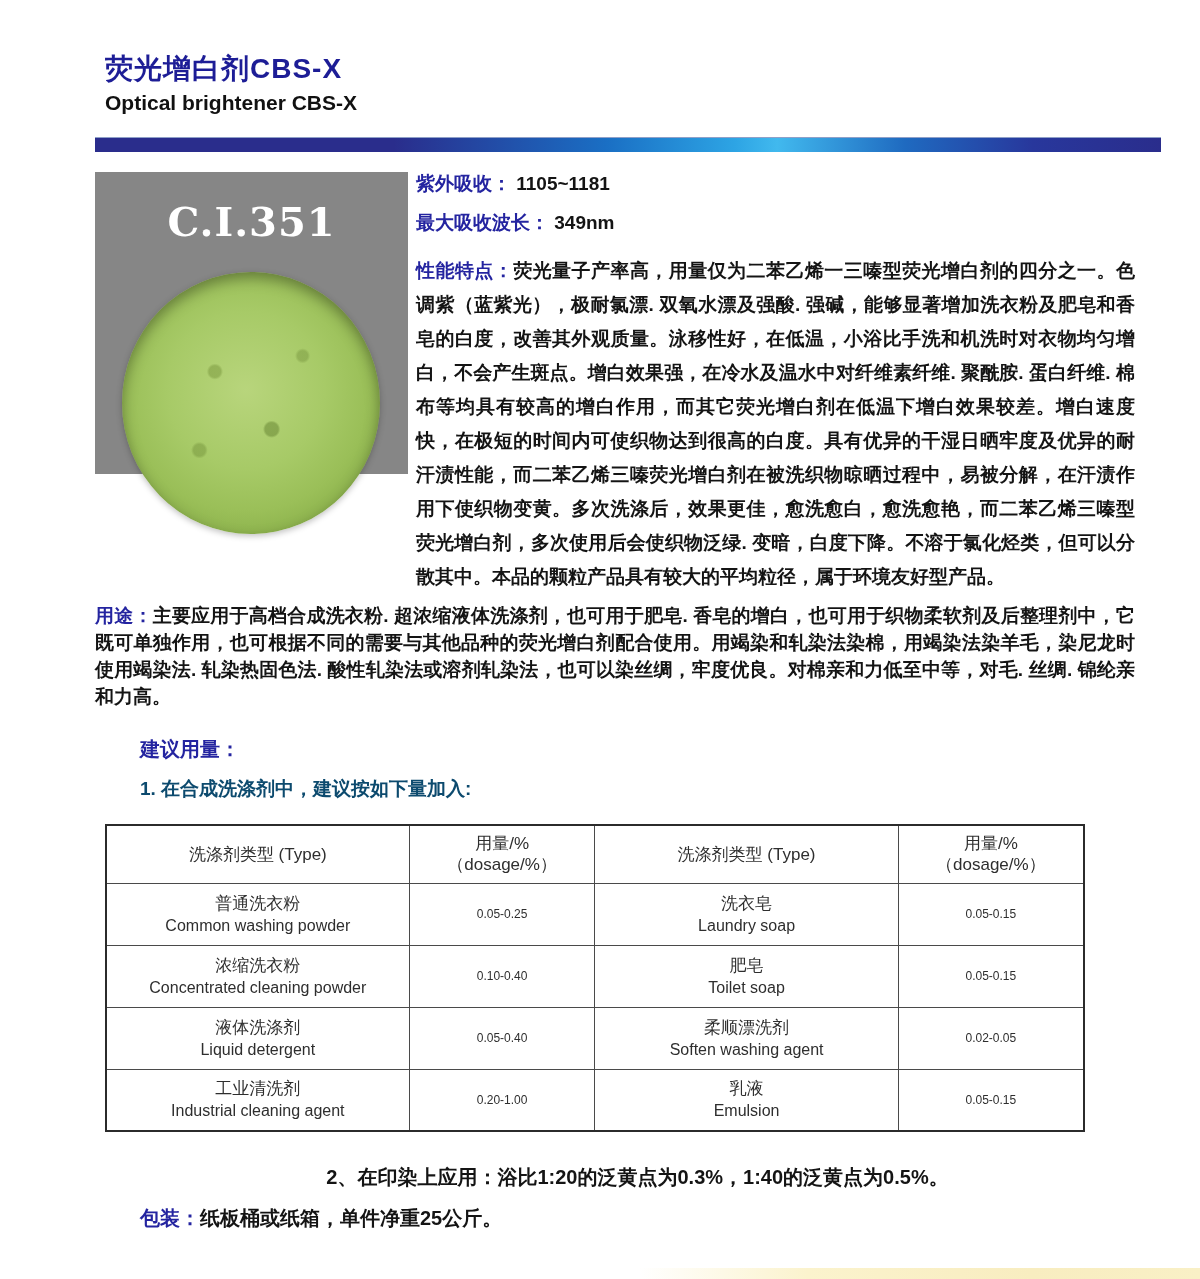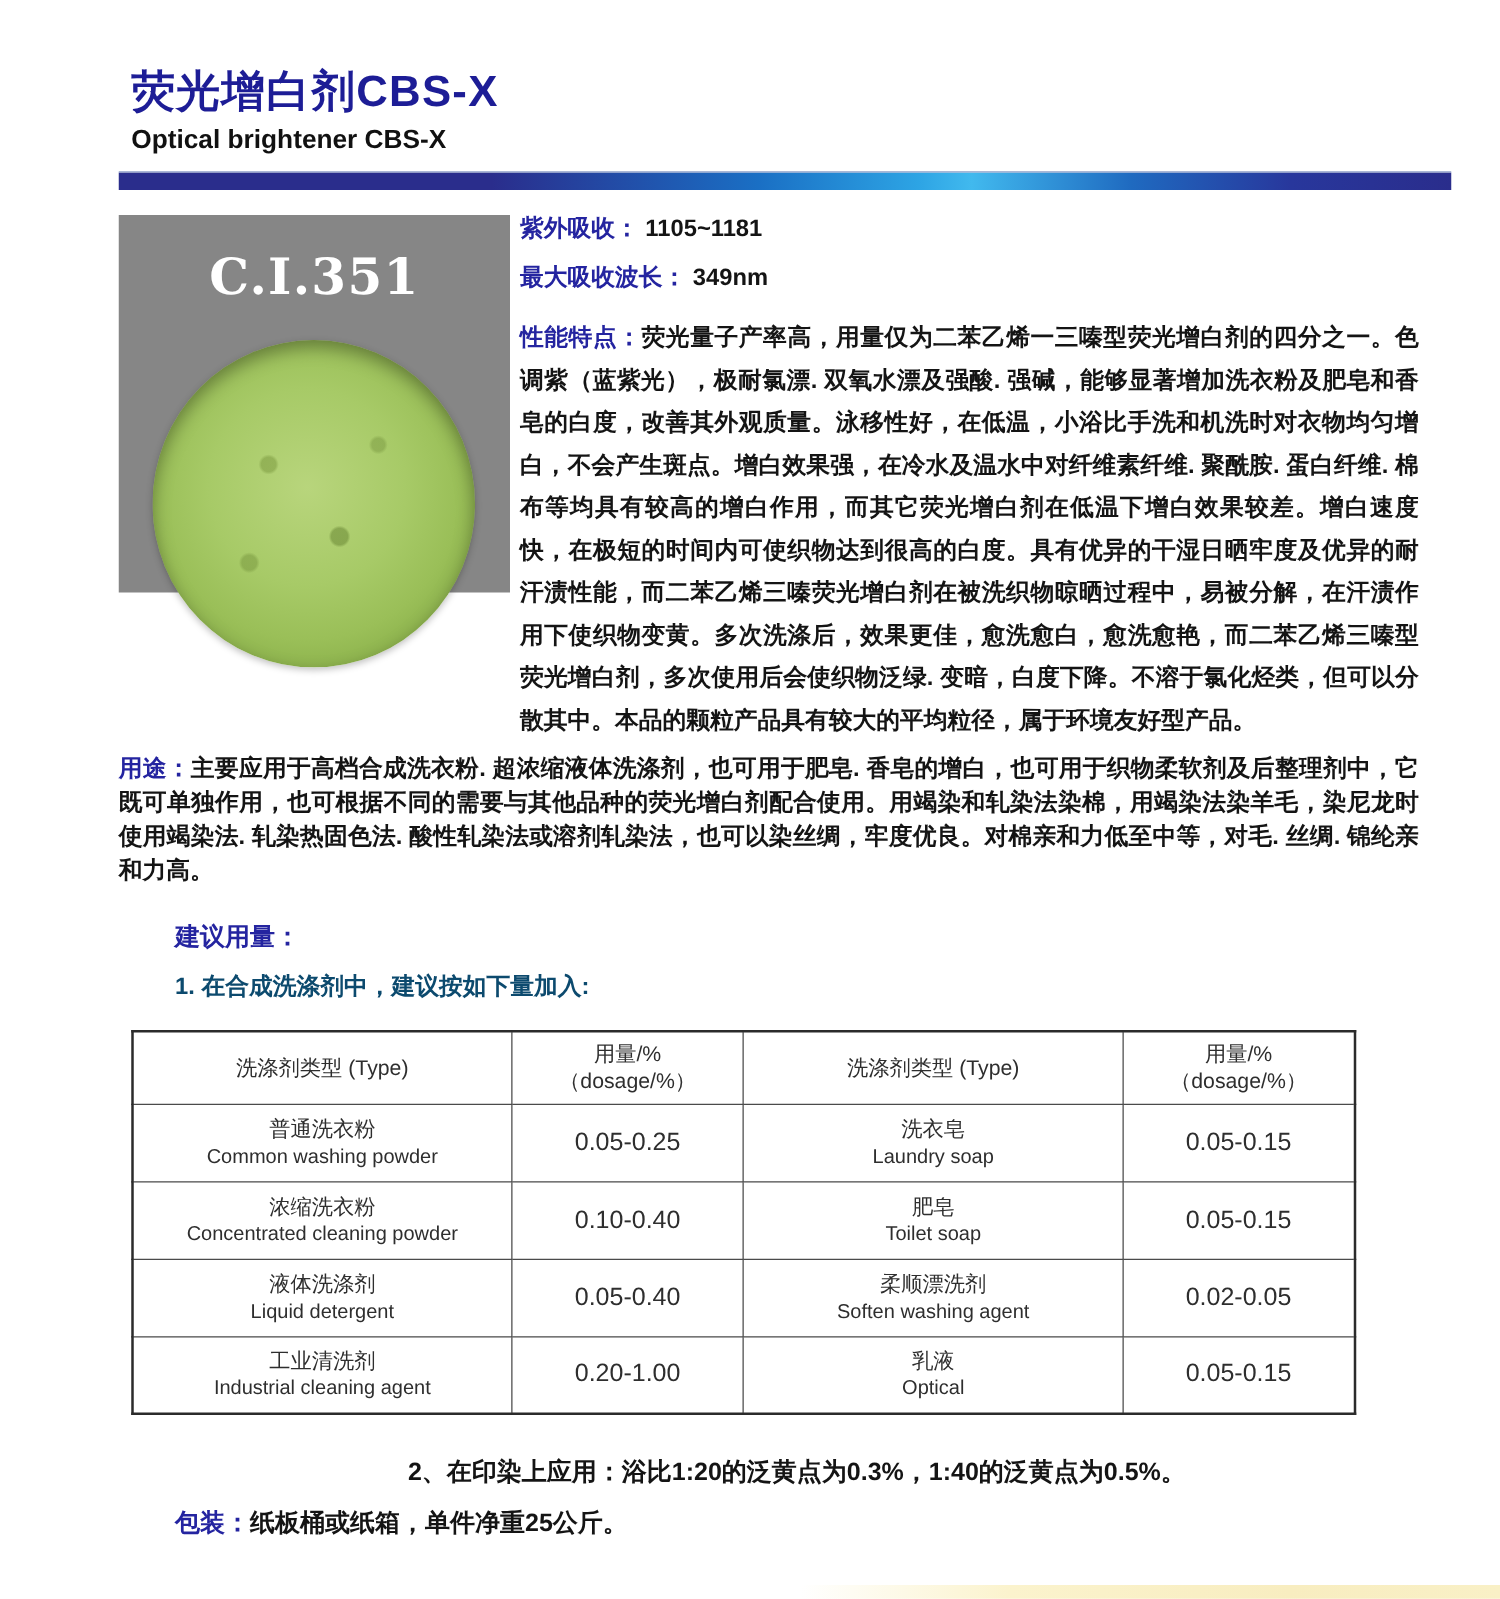--- a/index.html
+++ b/index.html
@@ -8,21 +8,21 @@
     position: relative;
     width: 1200px; height: 1279px;
     background: #ffffff;
     font-family: "Liberation Sans", "DejaVu Sans", sans-serif;
     color: #141414;
     overflow: hidden;
   }
   
   .header { position: absolute; left: 105px; top: 50px; }
   .title {
-    font-size: 35px; font-weight: bold; color: #1d1d96; letter-spacing: 1px;
+    font-size: 28px; font-weight: bold; color: #1d1d96; letter-spacing: 1px;
   }
   .subtitle { font-size: 21px; font-weight: bold; color: #111; margin-top: 3px; }
   .gradient-bar {
     position: absolute; left: 95px; top: 137px; width: 1066px; height: 15px;
     background: linear-gradient(90deg,
       #2a2d8c 0%, #2a2d8c 28%, #1a6fc4 48%, #2da4e4 60%, #41b9ee 64%,
       #1f6ac0 76%, #28379c 88%, #2a2d8c 100%);
     border-top: 1px solid #8fa0c8;
   }
   
@@ -72,21 +72,21 @@
     font-weight: normal;
   }
   table.dosage th, table.dosage td {
     border: 1px solid #4a4a4a; text-align: center; vertical-align: middle;
     color: #2e2e2e; padding: 4px 6px;
   }
   table.dosage th { height: 58px; font-weight: normal; font-size: 17px; line-height: 21px; }
   table.dosage td { height: 62px; }
   .cell-zh { font-size: 17px; line-height: 22px; }
   .cell-en { font-size: 16px; line-height: 21px; }
-  .cell-val { font-size: 20px; }
+  .cell-val { font-size: 12px; }
   .col-type { width: 31%; }
   .col-dose { width: 19%; }
   
   .item2 { margin: 32px 0 0 45px; font-size: 20px; font-weight: bold; color: #141414; text-align: center; }
   .packaging { margin: 14px 0 0 45px; font-size: 20px; font-weight: bold; color: #141414; }
   
   .bottom-bar {
     position: absolute; right: 0; bottom: 0; width: 560px; height: 11px;
     background: linear-gradient(90deg,
       rgba(251,243,205,0) 0%, #fbf3cd 30%, #f8edc0 70%, #f9f0c6 100%);
@@ -184,21 +184,21 @@
         <td class="cell-val">0.02-0.05</td>
       </tr>
       <tr>
         <td>
           <div class="cell-zh">工业清洗剂</div>
           <div class="cell-en">Industrial cleaning agent</div>
         </td>
         <td class="cell-val">0.20-1.00</td>
         <td>
           <div class="cell-zh">乳液</div>
-          <div class="cell-en">Optical</div>
+          <div class="cell-en">Emulsion</div>
         </td>
         <td class="cell-val">0.05-0.15</td>
       </tr>
     </tbody>
   </table>
 
   <div class="item2">2、在印染上应用：浴比1:20的泛黄点为0.3%，1:40的泛黄点为0.5%。</div>
 
   <div class="packaging">
     <span class="blue-label">包装：</span><span>纸板桶或纸箱，单件净重25公斤。</span>

